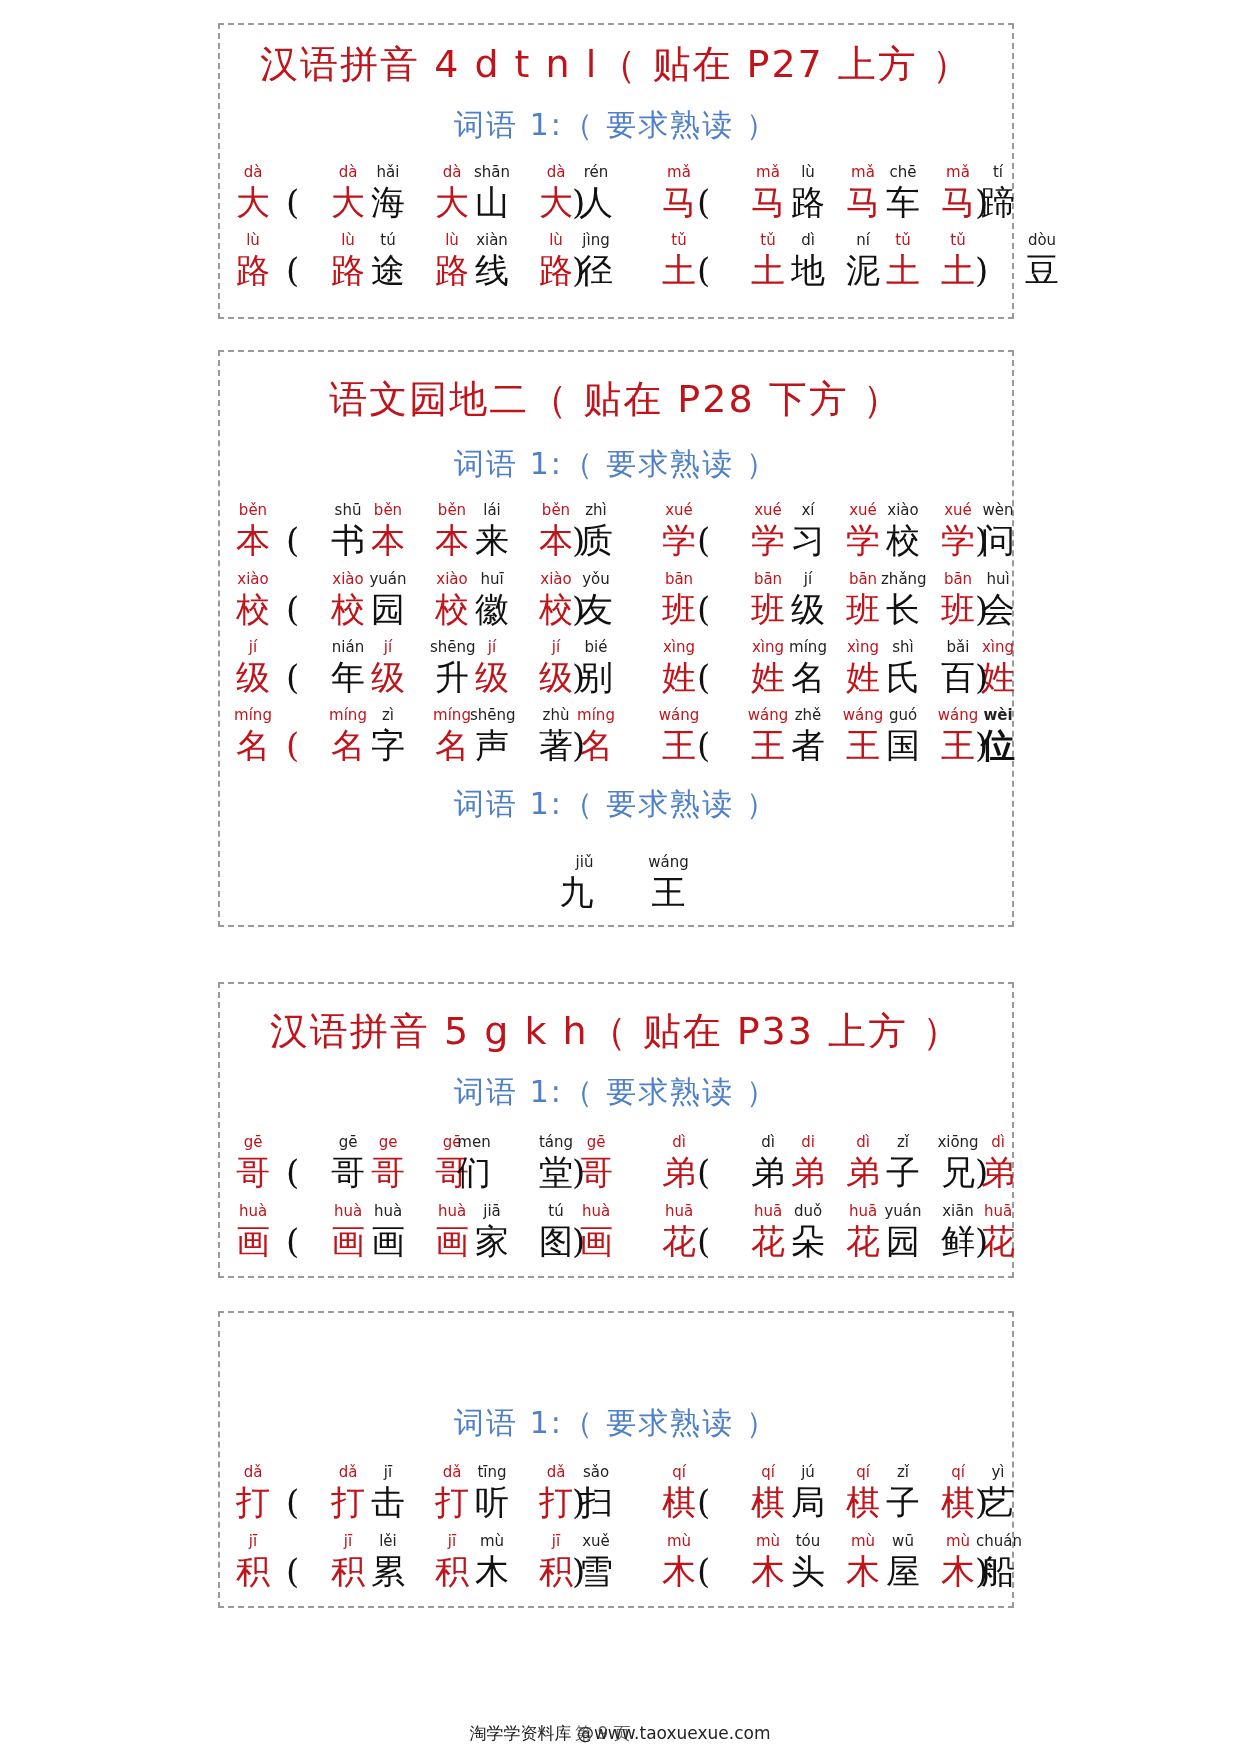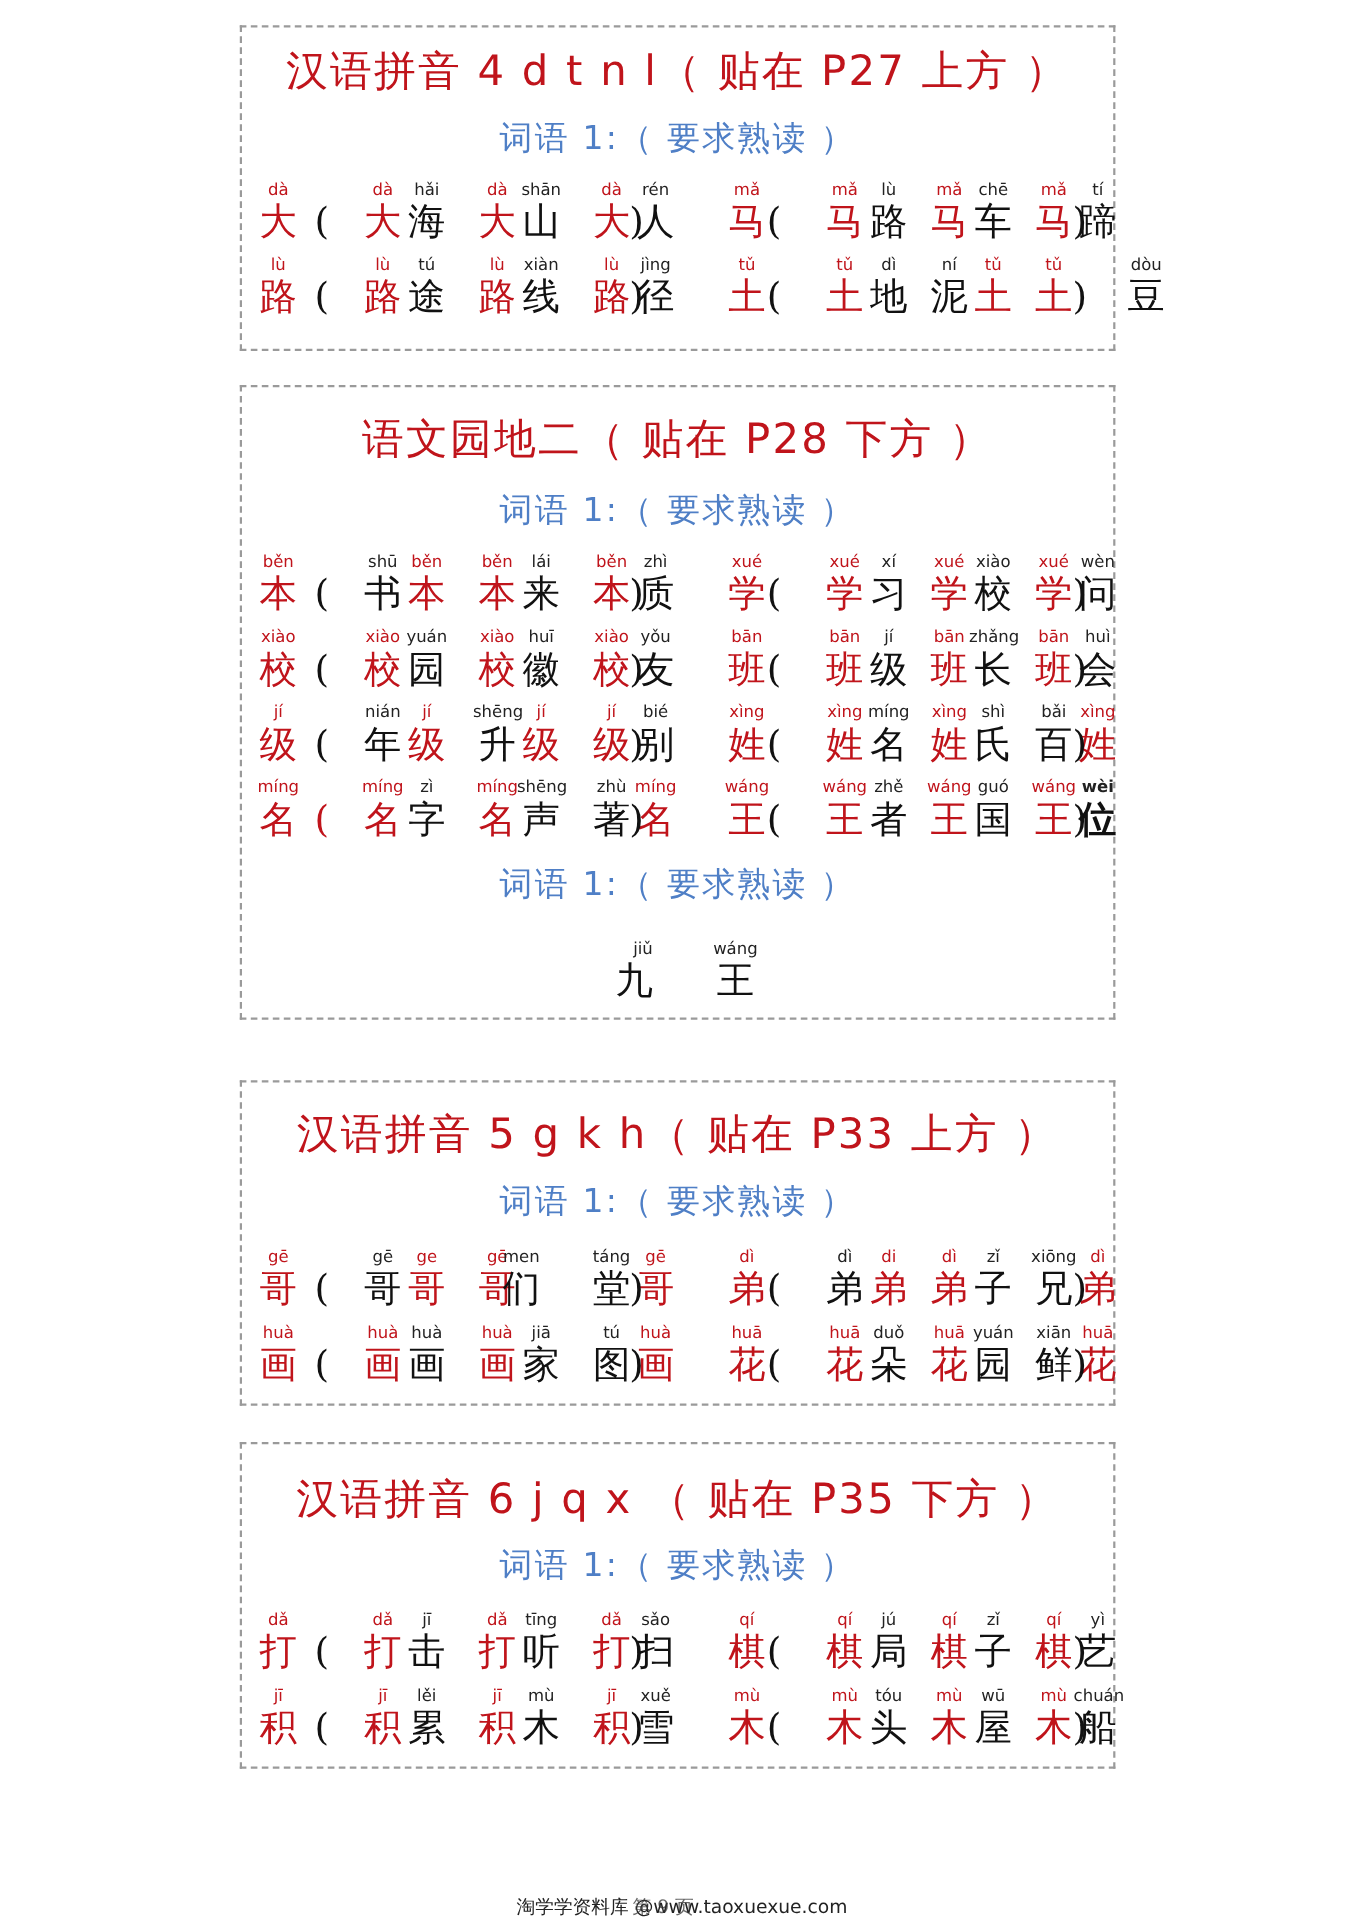--- a/index.html
+++ b/index.html
@@ -567,21 +567,20 @@
         <div class="cell" style="left: 756px;">
           <span class="py red">huā</span>
           <span class="hz red">花</span>
         </div>
         <span class="paren" style="left: 755px;">)</span>
       </div>
     </div>
 </div>
 
 <div class="card" style="top:1311px;height:297px;">
-  <div class="title" style="top:24px;">汉语拼音 6 j q x （ 贴在 P35 下方 ）</div>
   <div class="subtitle" style="top:90px;">词语 1:（ 要求熟读 ）</div>
   <div class="rows">
       <div class="row" style="top: 149px;">
         <div class="cell" style="left: 11px;">
           <span class="py red">dǎ</span>
           <span class="hz red">打</span>
         </div>
         <span class="paren" style="left: 66px;">(</span>
         <div class="cell" style="left: 106px;">
           <span class="py red">dǎ</span>

